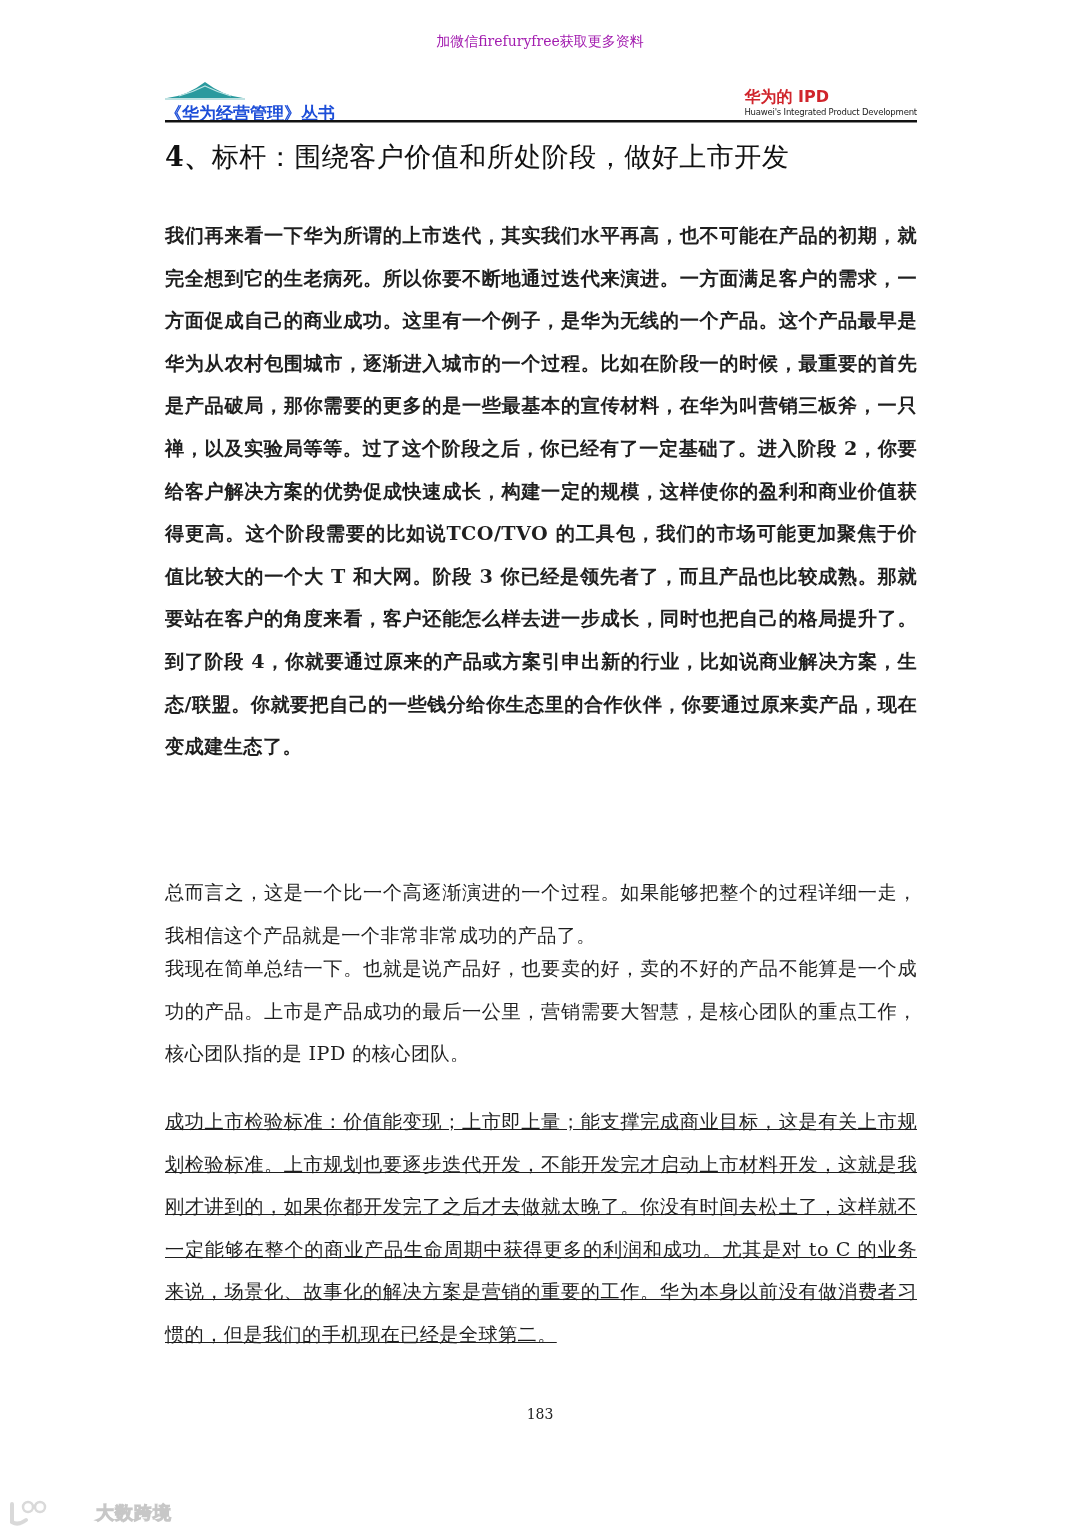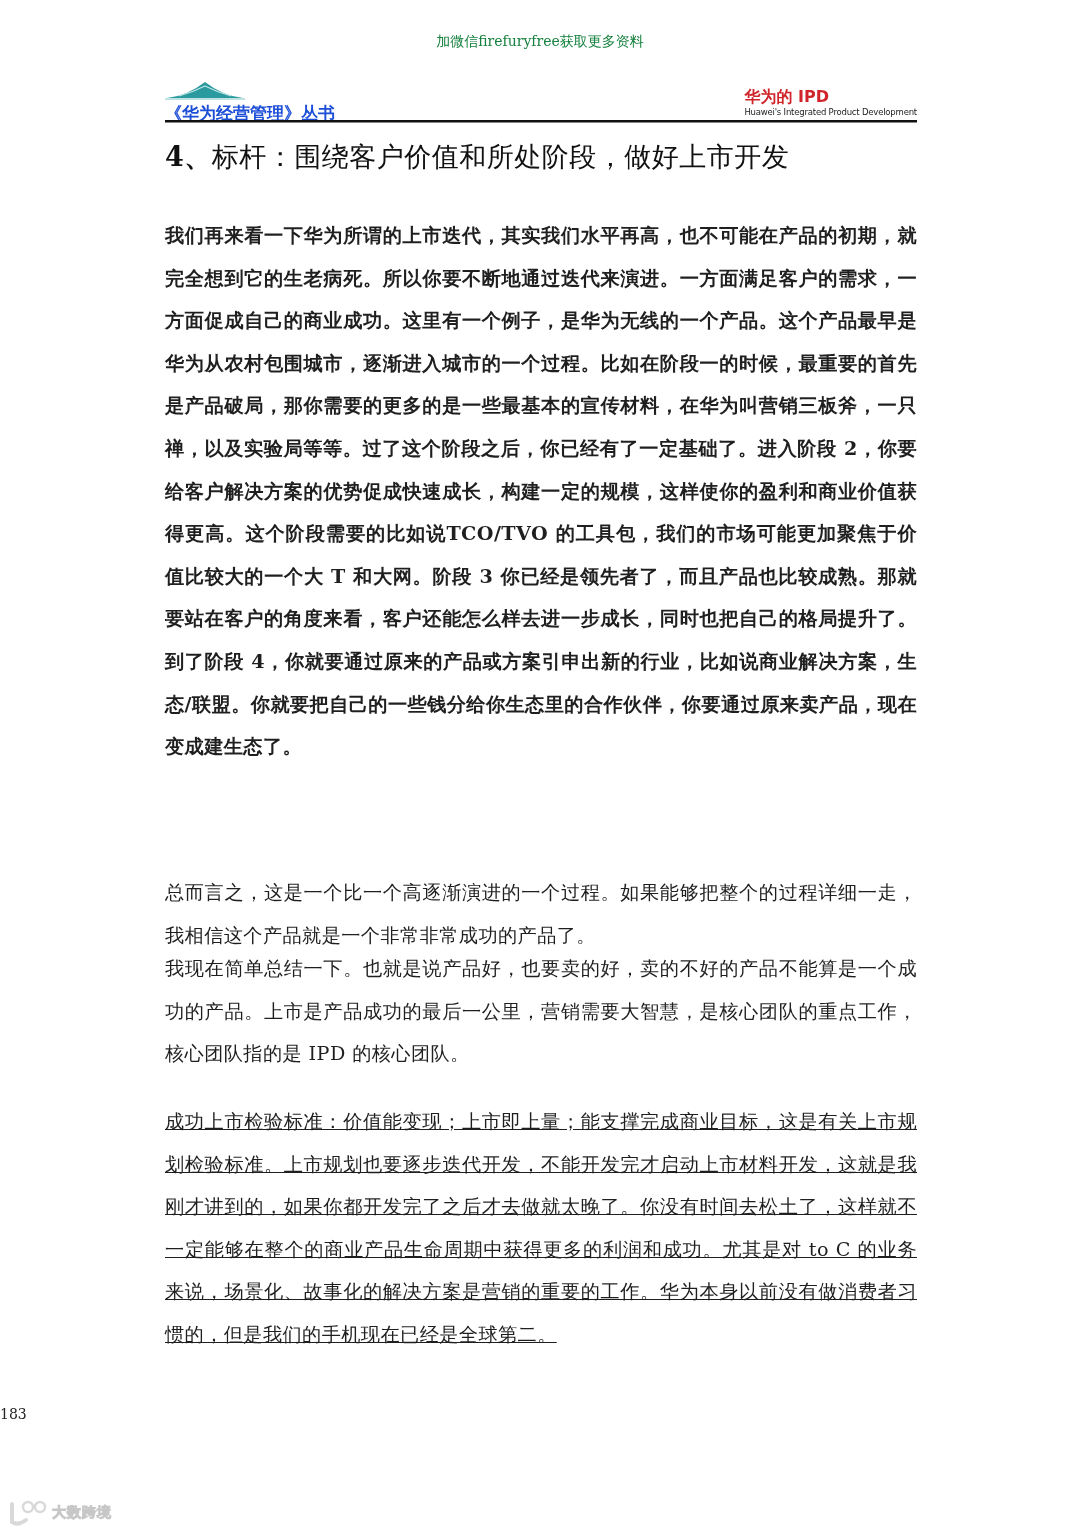--- a/index.html
+++ b/index.html
@@ -1,21 +1,21 @@
 <!DOCTYPE html>
 <html><head>
   <meta charset="utf-8">
   <style>
     * { margin: 0; padding: 0; box-sizing: border-box; }
     html, body { width: 1080px; height: 1535px; background: #ffffff; overflow: hidden; }
     body { position: relative; font-family: "DejaVu Serif", "Liberation Serif", serif; color: #1a1a1a; }
 
     .watermark-top {
       position: absolute; top: 33px; left: 0; width: 1080px; text-align: center;
-      font-size: 14px; color: #15803d; font-family: "DejaVu Serif", serif; letter-spacing: 0;
+      font-size: 14px; color: #a21caf; font-family: "DejaVu Serif", serif; letter-spacing: 0;
     }
 
     .header { position: absolute; top: 78px; left: 165px; width: 752px; height: 46px; }
     .logo { position: absolute; left: 0; top: 0; width: 80px; height: 22px; }
     .series-name {
       position: absolute; left: 0; top: 24px; font-size: 17px; font-weight: bold;
       font-family: "DejaVu Sans", sans-serif; color: #1d4ed8; text-decoration: underline;
     }
     .brand { position: absolute; right: 0; top: 10px; }
     .brand-title {
@@ -41,32 +41,32 @@
     .para {
       font-size: 19.2px; line-height: 42.6px; color: #1f1f1f; text-align: justify;
       text-align-last: left; letter-spacing: 0.4px; font-family: "DejaVu Serif", serif;
     }
     .p1 { top: 215px; font-weight: bold; }
     .p2 { top: 872px; }
     .p3 { top: 948px; }
     .p4 { top: 1101px; text-decoration: underline; }
 
     .page-number {
-      position: absolute; top: 1406px; left: 0; width: 1080px; text-align: left;
+      position: absolute; top: 1406px; left: 0; width: 1080px; text-align: center;
       font-size: 14px; color: #222; font-family: "DejaVu Serif", serif;
     }
 
     .watermark-bottom {
       position: absolute; left: 8px; top: 1497px; height: 32px; display: flex; align-items: center; gap: 4px;
       opacity: 0.55;
     }
     .wm-logo { width: 40px; height: 30px; }
     .wm-text {
-      font-family: "DejaVu Sans", sans-serif; font-weight: bold; font-size: 14px; color: #fff;
-      -webkit-text-stroke: 1px #9a9a9a; letter-spacing: 1px;
+      font-family: "DejaVu Sans", sans-serif; font-weight: bold; font-size: 18px; color: #fff;
+      -webkit-text-stroke: 1px #9a9a9a; letter-spacing: 1px; margin-left: 44px;
     }
   </style>
 </head>
 <body>
 
 <div class="watermark-top">加微信firefuryfree获取更多资料</div>
 
 <div class="header">
   <svg class="logo" viewBox="0 0 80 22">
     <path d="M2 20 Q22 18 40 4 Q58 18 78 20 Z" fill="#2a9a9e"></path>

